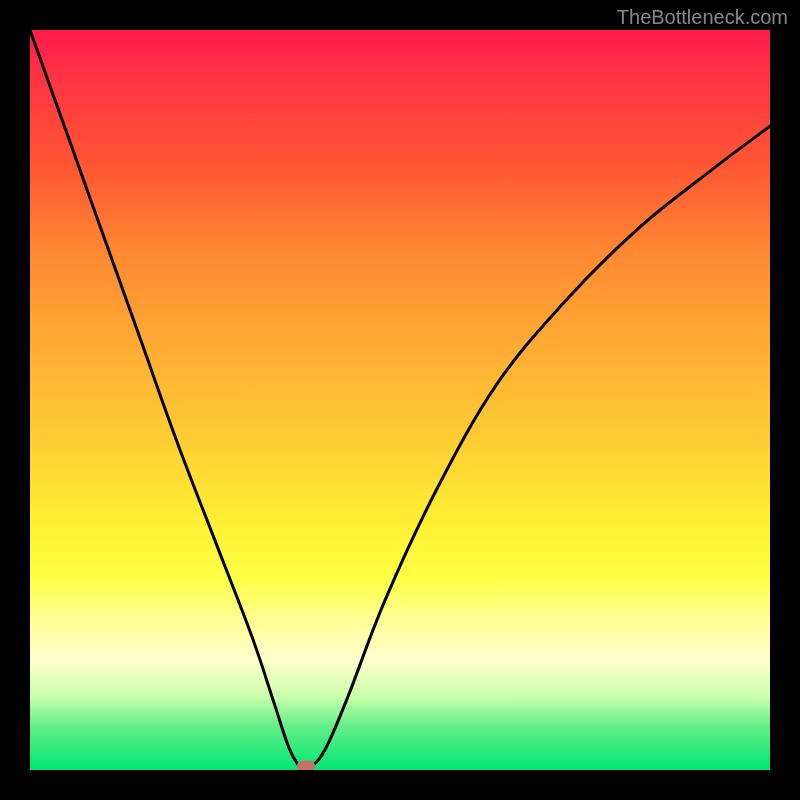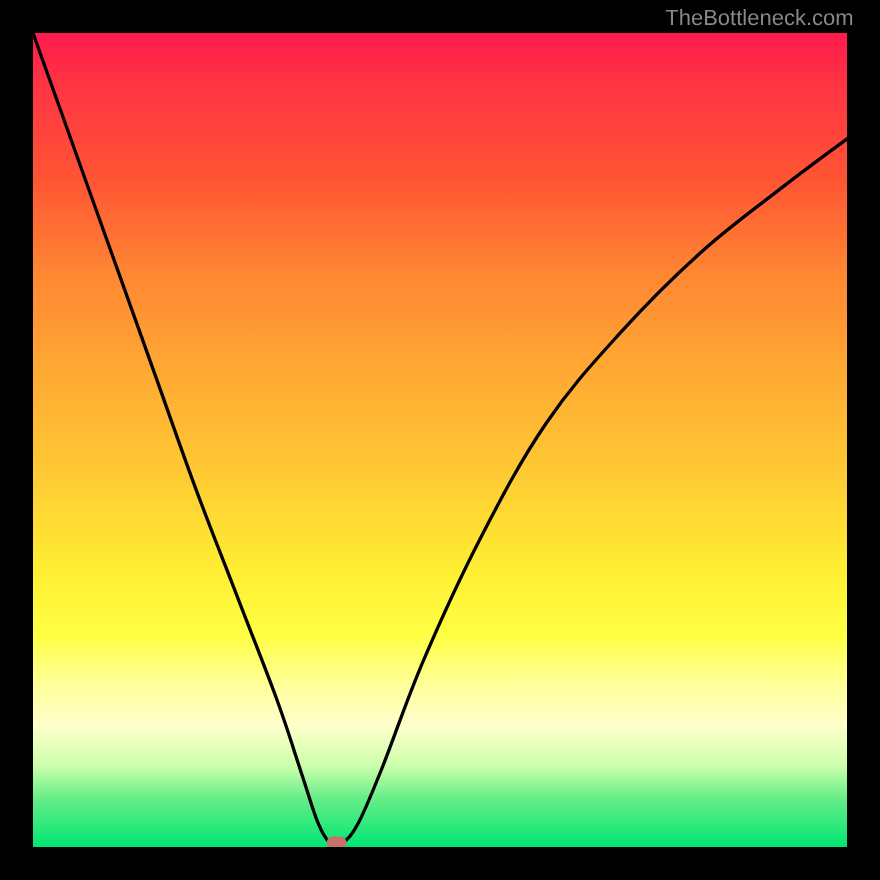--- a/index.html
+++ b/index.html
@@ -31,21 +31,21 @@
       #ffffcc 85%,
       #ccffaa 90%,
       #66ee88 94%,
       #00e673 100%
     );
     overflow: hidden;
   }
   .watermark {
     position: absolute;
     top: 6px;
-    right: 24px;
+    right: 12px;
     color: #888;
     font-size: 20px;
     font-weight: 500;
     z-index: 10;
   }
   svg.curve {
     position: absolute;
     left: 0;
     top: 0;
     width: 740px;

